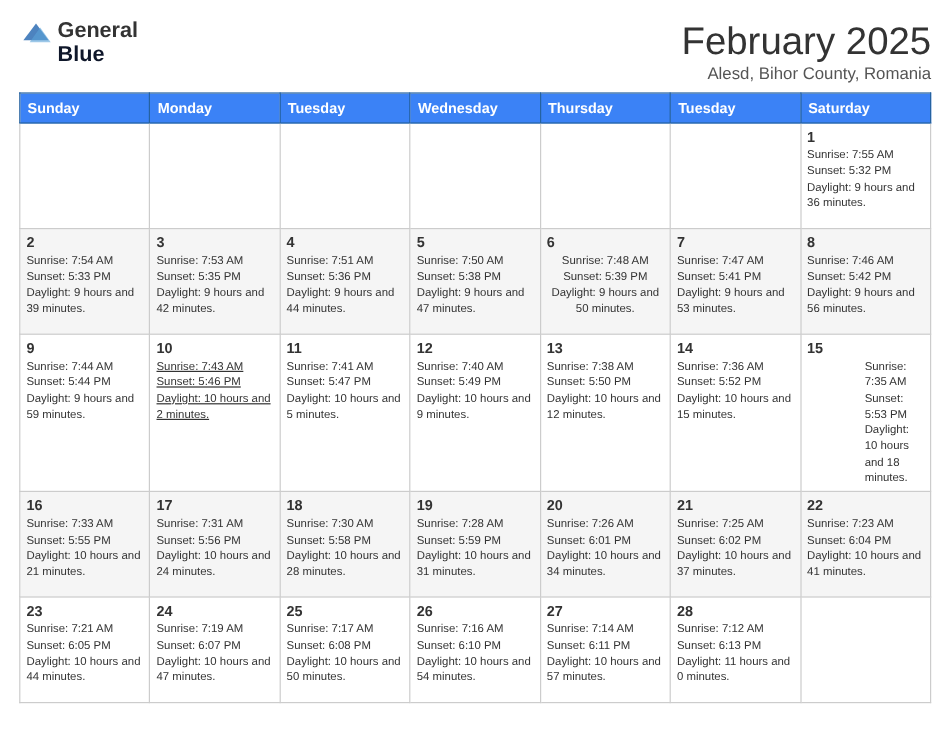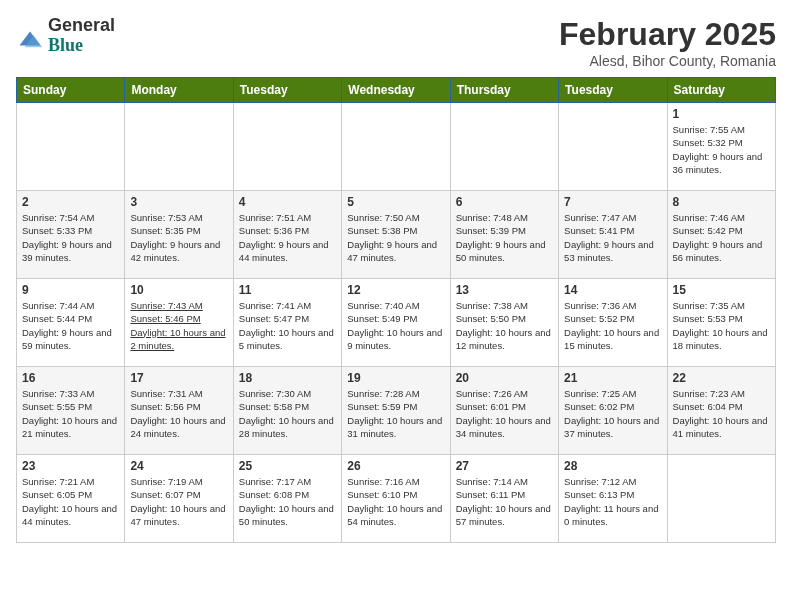--- a/index.html
+++ b/index.html
@@ -11,53 +11,53 @@
       padding: 16px;
     }
     .header {
       display: flex;
       justify-content: space-between;
       align-items: flex-start;
       margin-bottom: 8px;
     }
     .logo {
       display: flex;
-      align-items: flex-end;
+      align-items: flex-start;
       gap: 4px;
     }
     .logo-text {
       font-size: 18px;
       font-weight: bold;
       line-height: 1.1;
     }
     .logo-general { color: #333; }
-    .logo-blue { color: #0f766e; font-family: Liberation Serif, serif; }
+    .logo-blue { color: #0f172a; }
     .logo-icon {
       width: 28px;
       height: 28px;
     }
     .title-block {
       text-align: right;
     }
     .month-title {
       font-size: 32px;
-      font-weight: bold;
+      font-weight: normal;
       color: #333;
     }
     .location {
       font-size: 14px;
       color: #555;
     }
     .calendar {
       width: 100%;
       border-collapse: collapse;
       border: 1px solid #ccc;
     }
     .calendar th {
-      background-color: #4d7c0f;
+      background-color: #3b82f6;
       color: #fff;
       font-size: 12px;
       font-weight: bold;
       padding: 5px 6px;
       text-align: left;
       border: 1px solid #2562a0;
     }
     .calendar td {
       vertical-align: top;
       border: 1px solid #ccc;
@@ -154,21 +154,21 @@
 Daylight: 9 hours and 44 minutes.</div>
         </td>
         <td>
           <span class="day-number">5</span>
           <div class="day-info" style="white-space: pre-line;">Sunrise: 7:50 AM
 Sunset: 5:38 PM
 Daylight: 9 hours and 47 minutes.</div>
         </td>
         <td>
           <span class="day-number">6</span>
-          <div class="day-info" style="white-space: pre-line;">Sunrise: 7:48 AM
+          <div class="day-info" style="white-space: pre-line; text-align: center;">Sunrise: 7:48 AM
 Sunset: 5:39 PM
 Daylight: 9 hours and 50 minutes.</div>
         </td>
         <td>
           <span class="day-number">7</span>
           <div class="day-info" style="white-space: pre-line;">Sunrise: 7:47 AM
 Sunset: 5:41 PM
 Daylight: 9 hours and 53 minutes.</div>
         </td>
         <td>
@@ -210,21 +210,21 @@
 Daylight: 10 hours and 12 minutes.</div>
         </td>
         <td>
           <span class="day-number">14</span>
           <div class="day-info" style="white-space: pre-line;">Sunrise: 7:36 AM
 Sunset: 5:52 PM
 Daylight: 10 hours and 15 minutes.</div>
         </td>
         <td>
           <span class="day-number">15</span>
-          <div class="day-info" style="white-space: pre-line;">Sunrise: 7:35 AM
+          <div class="day-info" style="white-space: pre-line; margin-left: 48px;">Sunrise: 7:35 AM
 Sunset: 5:53 PM
 Daylight: 10 hours and 18 minutes.</div>
         </td>
       </tr>
       <tr>
         <td>
           <span class="day-number">16</span>
           <div class="day-info" style="white-space: pre-line;">Sunrise: 7:33 AM
 Sunset: 5:55 PM
 Daylight: 10 hours and 21 minutes.</div>

